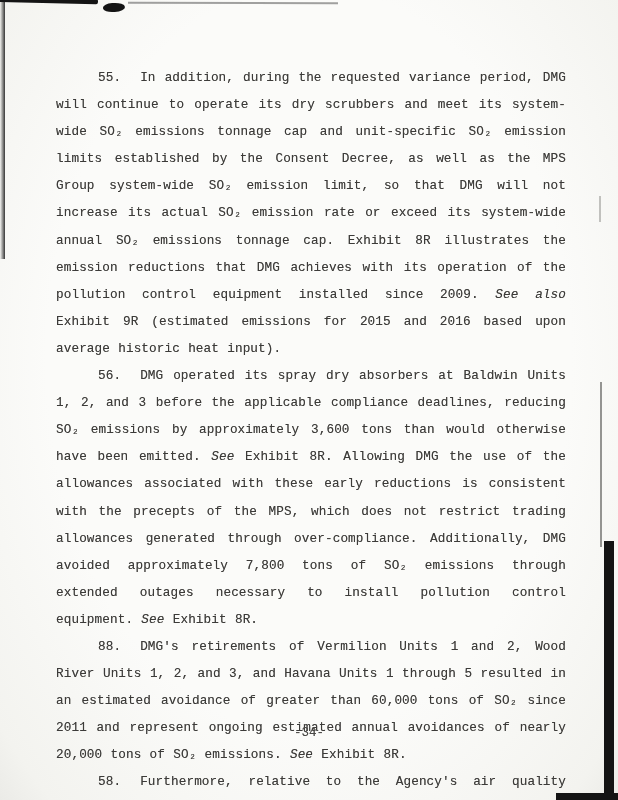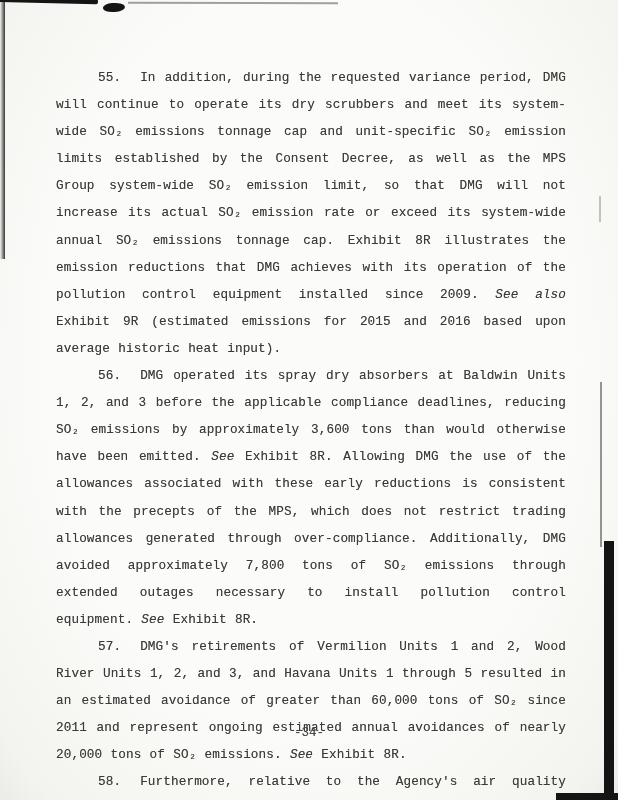--- a/index.html
+++ b/index.html
@@ -88,21 +88,21 @@
   }
 </style>
 </head>
 <body>
 
 <div class="scan">
 
   <div class="doc-body">
       <p class="para"><span class="pnum">55.</span>In addition, during the requested variance period, DMG will continue to operate its dry scrubbers and meet its system-wide SO₂ emissions tonnage cap and unit-specific SO₂ emission limits established by the Consent Decree, as well as the MPS Group system-wide SO₂ emission limit, so that DMG will not increase its actual SO₂ emission rate or exceed its system-wide annual SO₂ emissions tonnage cap. Exhibit 8R illustrates the emission reductions that DMG achieves with its operation of the pollution control equipment installed since 2009. <em>See also</em> Exhibit 9R (estimated emissions for 2015 and 2016 based upon average historic heat input).</p>
       <p class="para"><span class="pnum">56.</span>DMG operated its spray dry absorbers at Baldwin Units 1, 2, and 3 before the applicable compliance deadlines, reducing SO₂ emissions by approximately 3,600 tons than would otherwise have been emitted. <em>See</em> Exhibit 8R. Allowing DMG the use of the allowances associated with these early reductions is consistent with the precepts of the MPS, which does not restrict trading allowances generated through over-compliance. Additionally, DMG avoided approximately 7,800 tons of SO₂ emissions through extended outages necessary to install pollution control equipment. <em>See</em> Exhibit 8R.</p>
-      <p class="para"><span class="pnum">57.</span>DMG's retirements of Vermilion Units 1 and 2, Wood River Units 1, 2, and 3, and Havana Units 1 through 5 resulted in an estimated avoidance of greater than 60,000 tons of SO₂ since 2011 and represent ongoing estimated annual avoidances of nearly 20,000 tons of SO₂ emissions. <em>See</em> Exhibit 8R.</p>
+      <p class="para"><span class="pnum">88.</span>DMG's retirements of Vermilion Units 1 and 2, Wood River Units 1, 2, and 3, and Havana Units 1 through 5 resulted in an estimated avoidance of greater than 60,000 tons of SO₂ since 2011 and represent ongoing estimated annual avoidances of nearly 20,000 tons of SO₂ emissions. <em>See</em> Exhibit 8R.</p>
       <p class="para"><span class="pnum">58.</span>Furthermore, relative to the Agency's air quality modeling to determine compliance with the new 1-hour SO₂ NAAQS, DMG has avoided SO₂ emissions at Wood River Units 4 and 5 by 13,008 tons per year by meeting its Consent Decree SO₂ emission limit of 1.20 lb/mmBtu instead of the state permitted SO₂ emission limit of 1.80 lb/mmBtu that is used by the Agency for those units in its air quality modeling. <em>See</em> Exhibit 8R. In fact, the current actual</p>
     </div>
 
   <div class="page-number">-34-</div>
 
   <div class="artifact art-top-left"></div>
   <div class="artifact art-top-blob"></div>
   <div class="art-top-hairline artifact"></div>
   <div class="artifact art-right-dash"></div>
   <div class="artifact art-right-faint-line"></div>

